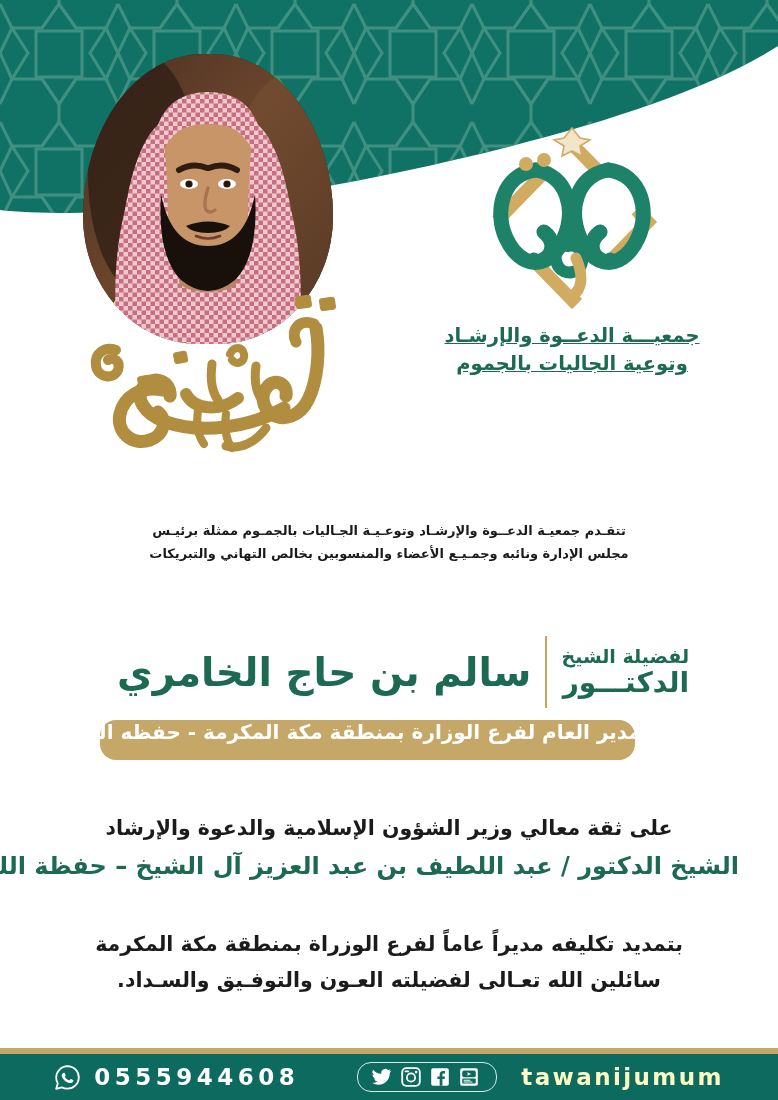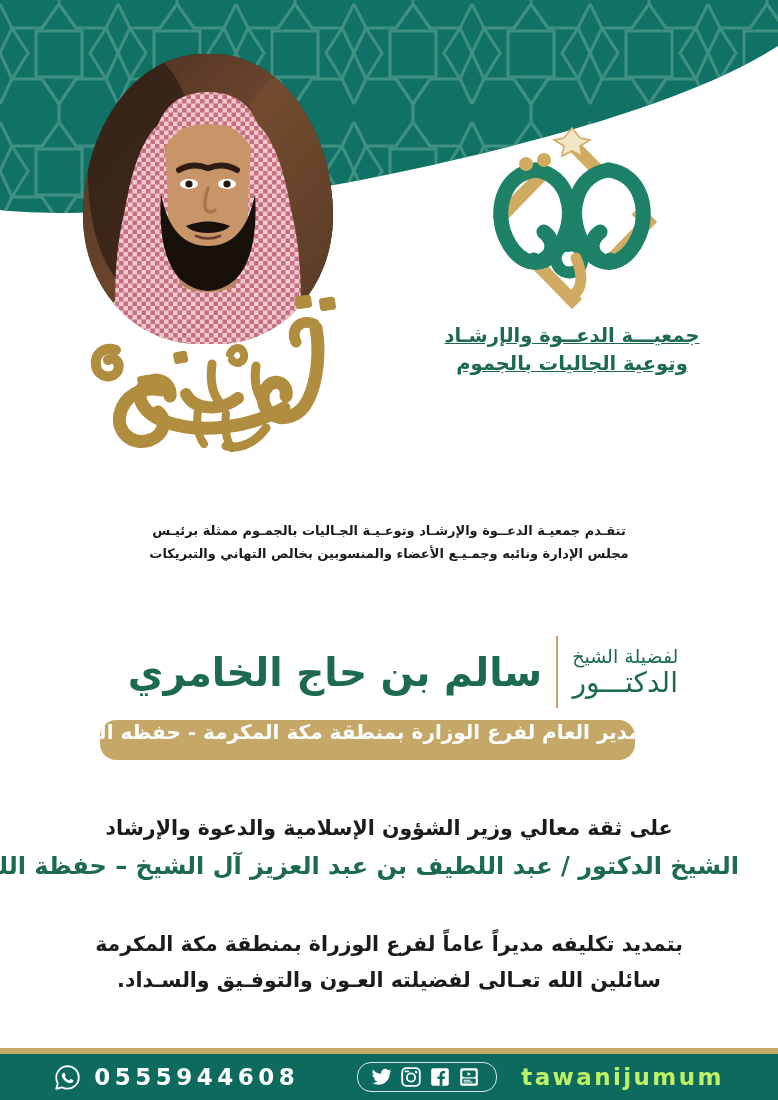--- a/index.html
+++ b/index.html
@@ -89,23 +89,22 @@
 
   
   .name-row{
     position:absolute;
     left:39px;top:636px;width:700px;
     display:flex;flex-direction:row;align-items:center;justify-content:center;
     direction:rtl;
     gap:14px;
   }
   .name-prefix{
-    text-align:center;
     color:#1d6a53;
-    font-weight:normal;
+    font-weight:bold;
     line-height:1.12;
     direction:rtl;
   }
   .name-prefix .l1{font-size:19px;}
   .name-prefix .l2{font-size:28px;letter-spacing:1px;}
   .name-divider{
     width:2px;height:72px;background:#c9a65e;flex:none;
   }
   .name-main{
     color:#1d6a53;
@@ -174,21 +173,21 @@
   }
   .social-pill{
     position:relative;
     display:flex;align-items:center;gap:7px;
     padding:3px 16px 3px 13px;
     border:1.6px solid rgba(255,255,255,.85);
     border-radius:14px;
   }
   .social-pill .si{width:22px;height:22px;display:block;}
   .handle{
-    color:#bef264;font-size:23px;font-weight:bold;letter-spacing:2.4px;
+    color:#fef9c3;font-size:23px;font-weight:bold;letter-spacing:2.4px;
     margin-left:14px;
     font-family:"DejaVu Sans","Liberation Sans",sans-serif;
   }
 </style>
 </head>
 <body>
 
 <div id="poster">
 
   <div class="header-wrap">

